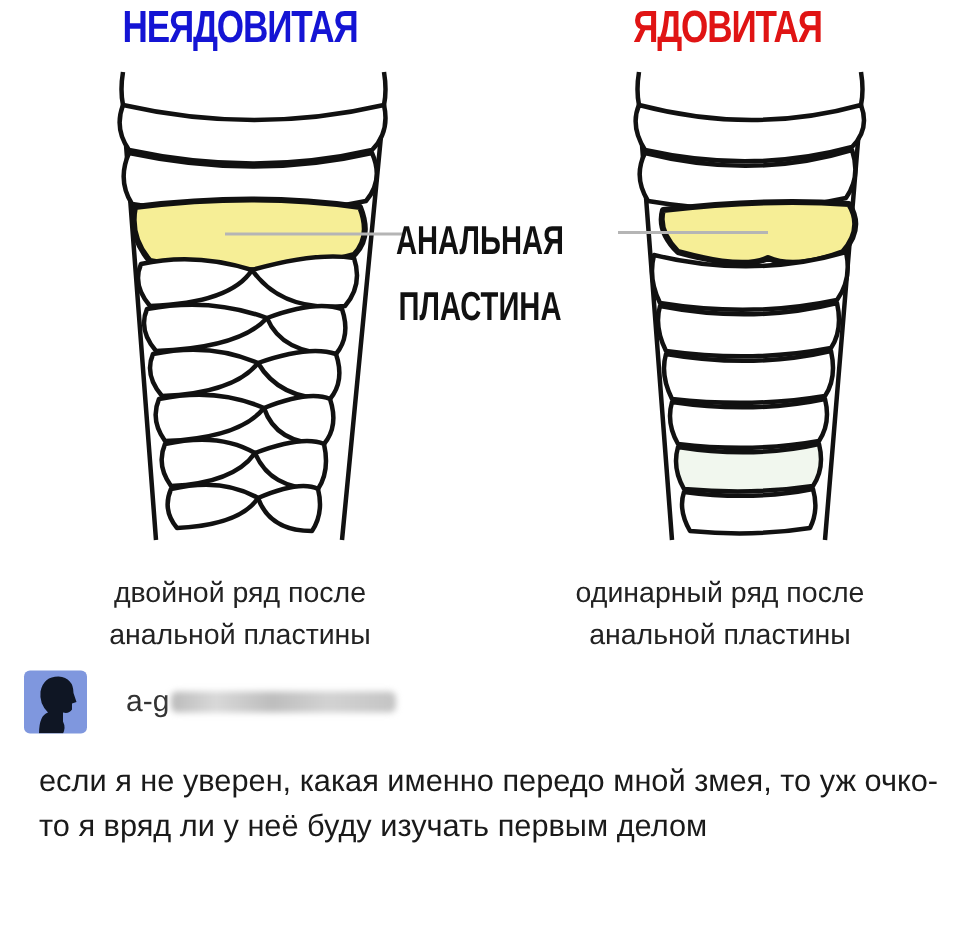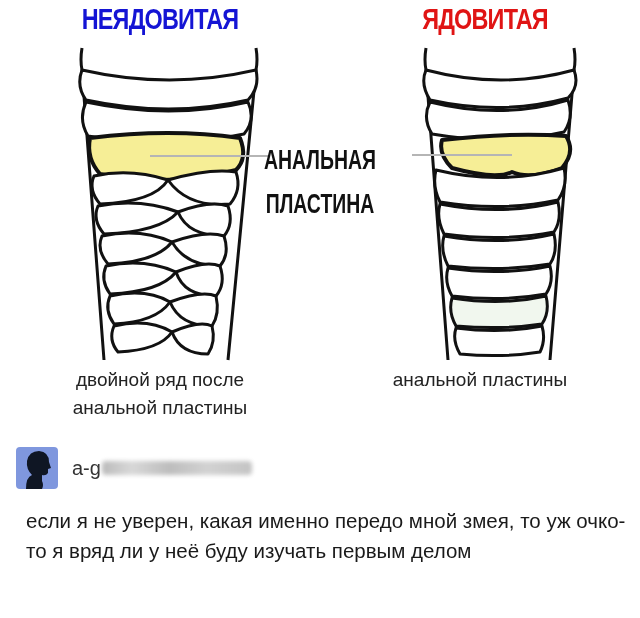--- a/index.html
+++ b/index.html
@@ -2,26 +2,26 @@
 <html><head>
 <meta charset="utf-8">
 <style>
   html, body { margin: 0; padding: 0; background: #ffffff; }
   body { width: 640px; height: 618px; position: relative; overflow: hidden; font-family: "Liberation Sans", sans-serif; }
   .title { position: absolute; top: 2px; font-family: "Liberation Sans", sans-serif; font-weight: bold; font-size: 30px; letter-spacing: -1px; transform: scaleX(0.78); transform-origin: center top; white-space: nowrap; text-align: center; }
   .title-left { left: 0; width: 320px; }
   .title-right { left: 330px; width: 310px; }
   .center-label { position: absolute; left: 236px; top: 138px; width: 168px; text-align: center; font-family: "Liberation Sans", sans-serif; font-weight: bold; font-size: 27px; line-height: 44px; color: #111; transform: scaleX(0.72); transform-origin: center top; white-space: nowrap; }
   .diagram { position: absolute; top: 40px; }
-  .caption { position: absolute; top: 366px; font-size: 19px; line-height: 28px; color: #222; text-align: center; }
+  .caption { position: absolute; top: 382px; font-size: 19px; line-height: 28px; color: #222; text-align: center; }
   .caption-left { left: 20px; width: 280px; }
   .caption-right { left: 340px; width: 280px; }
   .post-header { position: absolute; left: 16px; top: 447px; display: flex; align-items: center; }
   .avatar { width: 42px; height: 42px; border-radius: 4px; background: #7f97de; position: relative; overflow: hidden; }
-  .username { margin-left: 14px; font-size: 20px; color: #333; display: flex; align-items: center; }
+  .username { margin-left: 26px; font-size: 20px; color: #333; display: flex; align-items: center; }
   .blurred { display: inline-block; width: 150px; height: 14px; margin-left: 1px; background: linear-gradient(90deg, #bbb, #d8d8d8 20%, #bdbdbd 45%, #d2d2d2 70%, #c4c4c4); filter: blur(2px); border-radius: 4px; }
   .post-body { position: absolute; left: 26px; top: 506px; width: 610px; font-size: 20.5px; line-height: 30px; color: #1a1a1a; }
 </style>
 </head>
 <body>
 
 <div class="title title-left" style="color:#1414d4;">НЕЯДОВИТАЯ</div>
 <div class="title title-right" style="color:#e01414;">ЯДОВИТАЯ</div>
 
 <svg class="diagram" style="left:70px;" width="200" height="330" viewBox="0 0 200 330">
@@ -71,20 +71,21 @@
 <div class="center-label">
   <div>АНАЛЬНАЯ</div>
   <div>ПЛАСТИНА</div>
 </div>
 
 <div class="caption caption-left">
   <div>двойной ряд после</div>
   <div>анальной пластины</div>
 </div>
 <div class="caption caption-right">
+  <div>одинарный ряд после</div>
   <div>анальной пластины</div>
 </div>
 
 <div class="post-header">
   <div class="avatar">
     <svg width="42" height="42" viewBox="0 0 42 42">
       <path d="M10 42 Q10 30 16 28 Q10 22 11 14 Q13 4 23 4 Q33 5 33 15 L35 21 L32 22 L32 26 Q30 29 26 28 L26 34 Q28 38 26 42 Z" fill="#0f1624"></path>
     </svg>
   </div>
   <div class="username">

